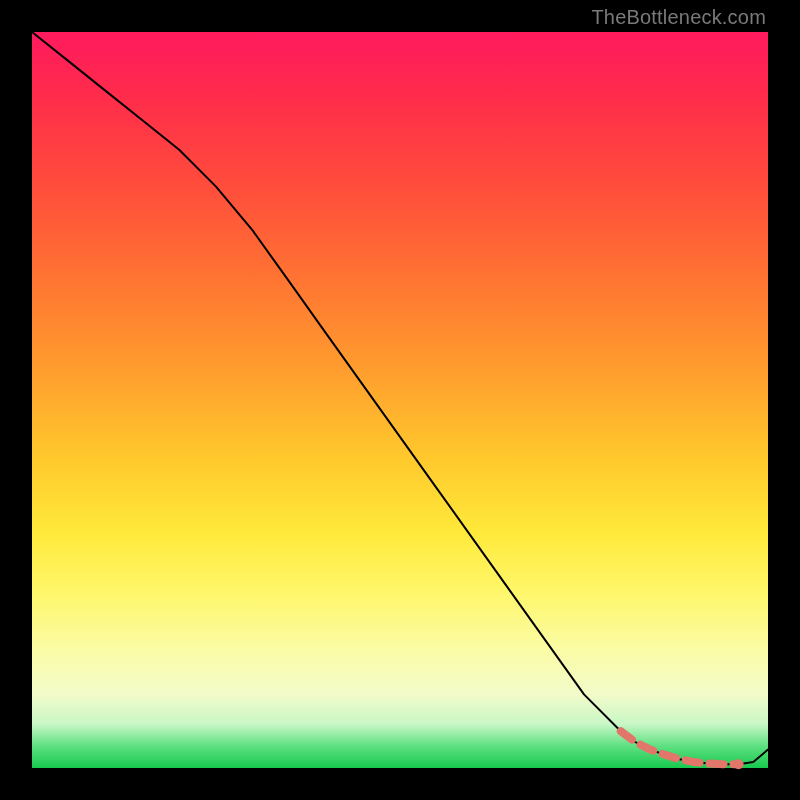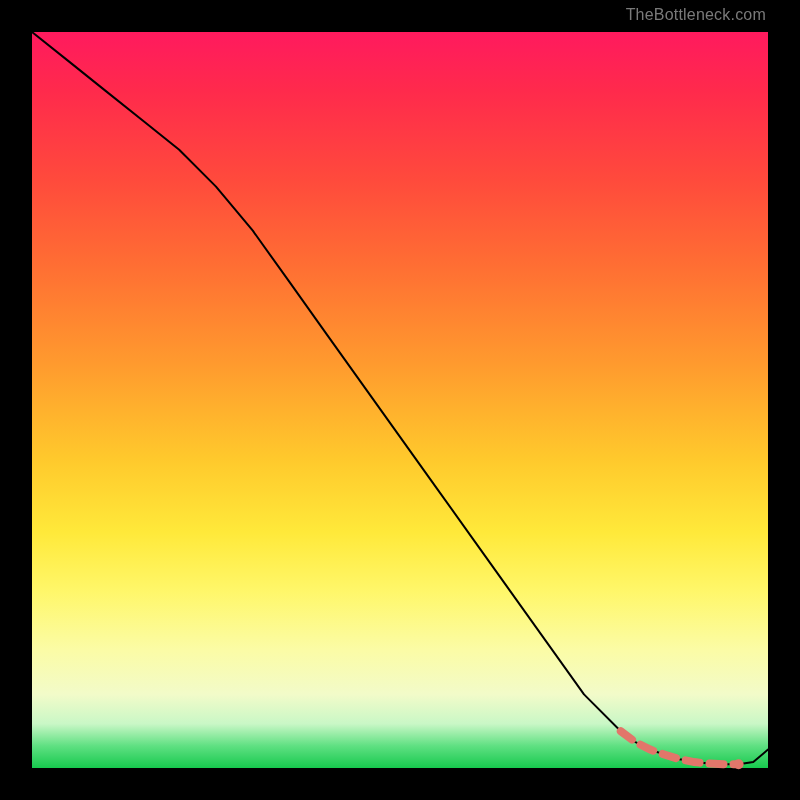--- a/index.html
+++ b/index.html
@@ -41,21 +41,21 @@
       #c9f7c6 94%,
       #5fe082 97%,
       #17c94e 100%
     );
   }
   .watermark {
     position: absolute;
     top: 6px;
     right: 34px;
     color: #7a7a7a;
-    font-size: 16px;
+    font-size: 20px;
     font-weight: 500;
     letter-spacing: 0.2px;
     user-select: none;
   }
   svg.curve {
     position: absolute;
     left: 32px;
     top: 32px;
     width: 736px;
     height: 736px;

